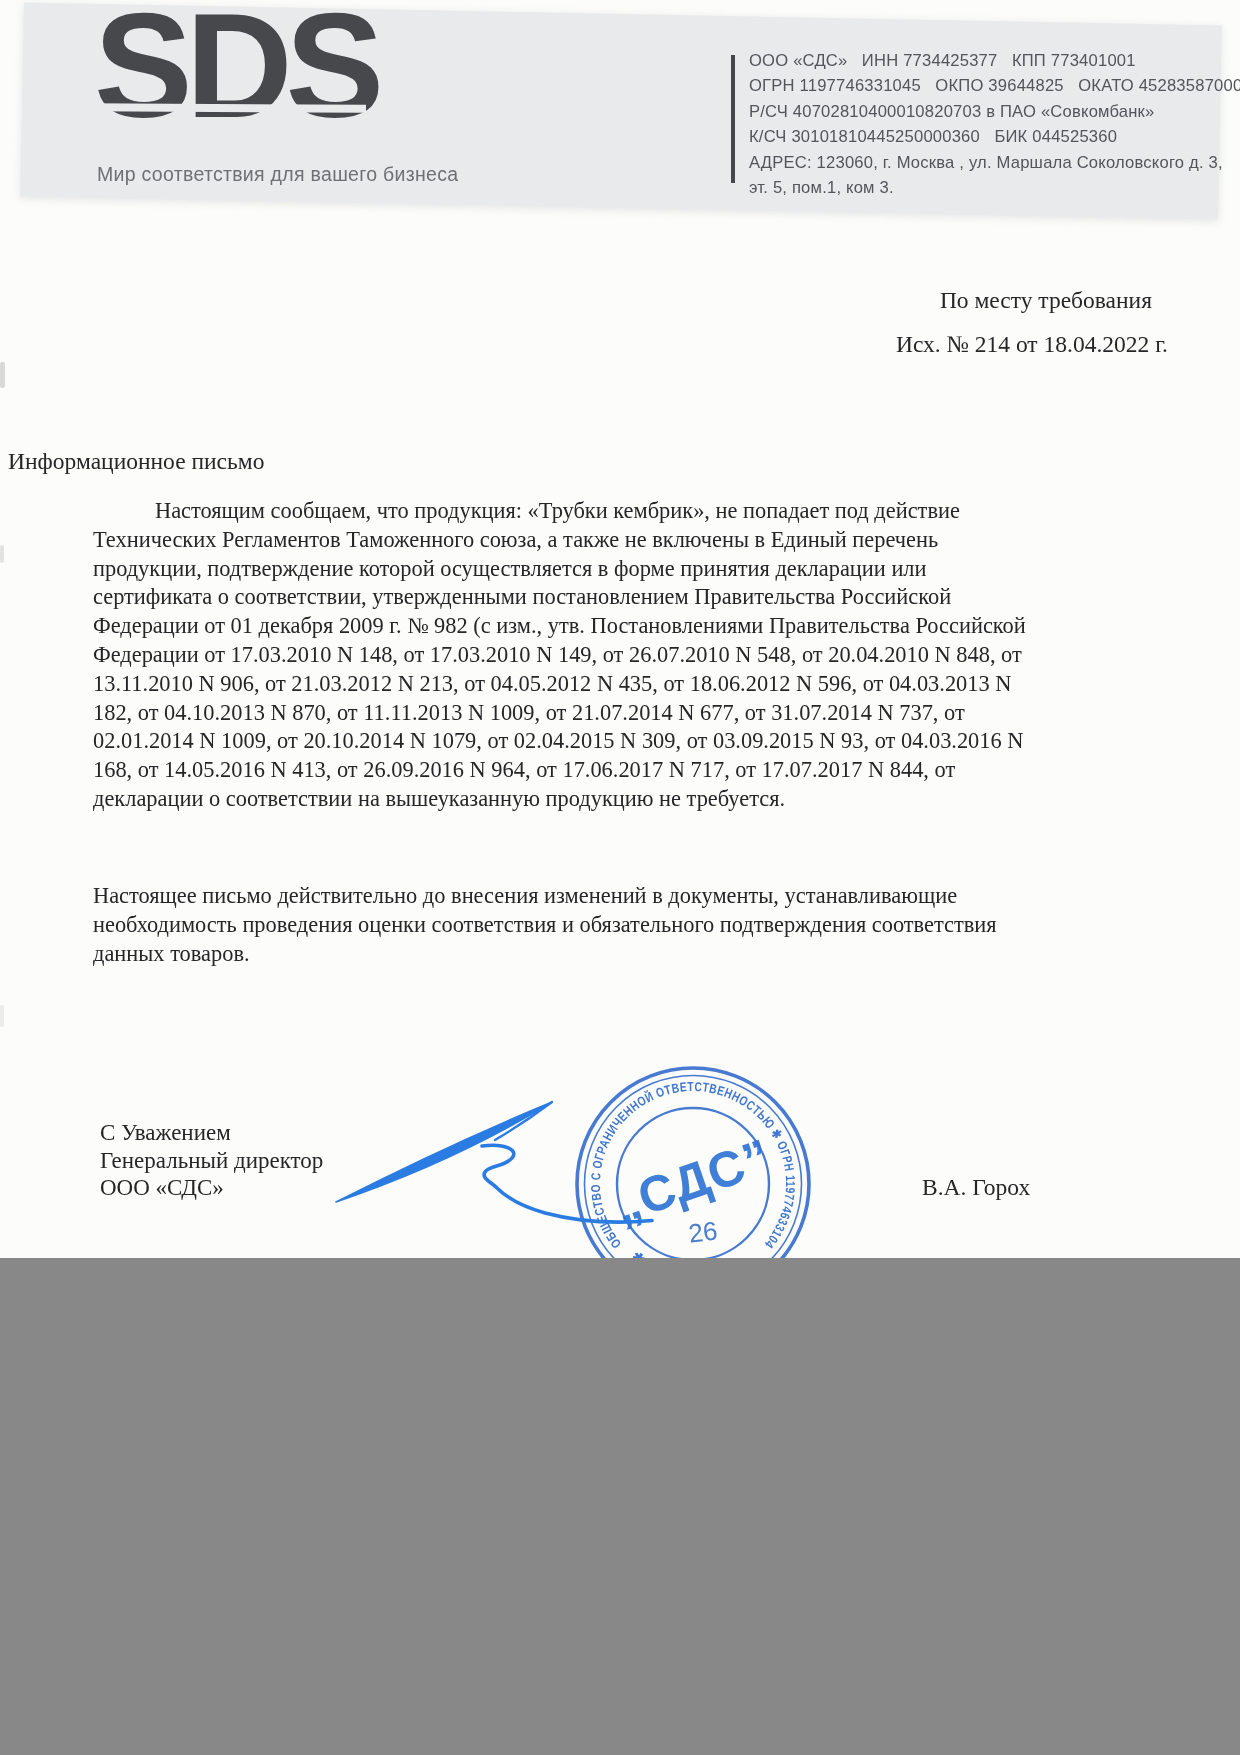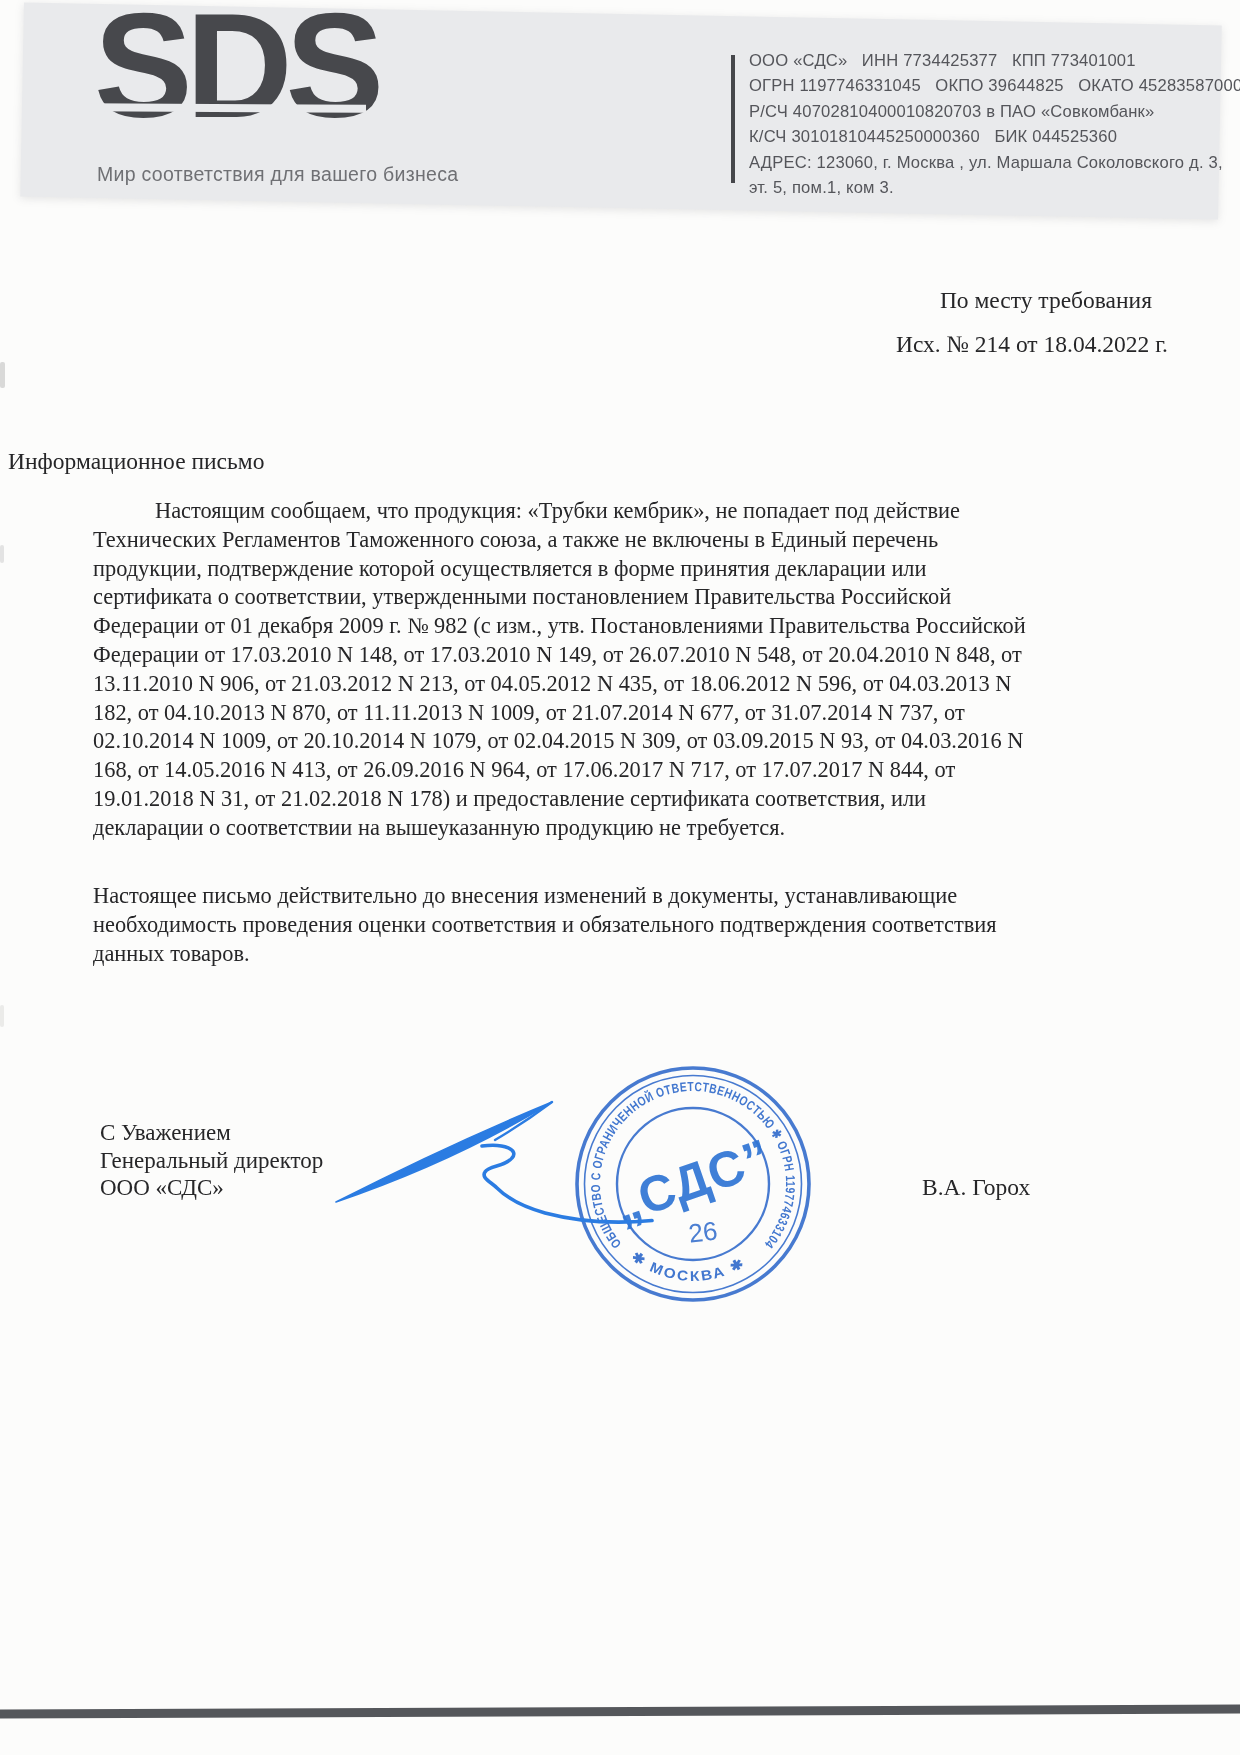--- a/index.html
+++ b/index.html
@@ -1,18 +1,18 @@
 <!DOCTYPE html>
 <html><head>
 <meta charset="utf-8">
 <style>
   html,body{margin:0;padding:0;background:#888;}
   .page{
     position:relative;
-    width:1240px;height:1755px;
+    width:1240px;height:1258px;
     margin:0 auto;
     background:#fcfcfb;
     overflow:hidden;
     font-family:"Liberation Serif", serif;
     color:#262628;
   }
   
   .band{
     position:absolute;left:22px;top:14px;width:1198px;height:194px;
     background:#e9eaec;
@@ -89,23 +89,22 @@
 
   <div class="para p1 indent-first">
       <div class="line">Настоящим сообщаем, что продукция: «Трубки кембрик», не попадает под действие</div>
       <div class="line">Технических Регламентов Таможенного союза, а также не включены в Единый перечень</div>
       <div class="line">продукции, подтверждение которой осуществляется в форме принятия декларации или</div>
       <div class="line">сертификата о соответствии, утвержденными постановлением Правительства Российской</div>
       <div class="line">Федерации от 01 декабря 2009 г. № 982 (с изм., утв. Постановлениями Правительства Российской</div>
       <div class="line">Федерации от 17.03.2010 N 148, от 17.03.2010 N 149, от 26.07.2010 N 548, от 20.04.2010 N 848, от</div>
       <div class="line">13.11.2010 N 906, от 21.03.2012 N 213, от 04.05.2012 N 435, от 18.06.2012 N 596, от 04.03.2013 N</div>
       <div class="line">182, от 04.10.2013 N 870, от 11.11.2013 N 1009, от 21.07.2014 N 677, от 31.07.2014 N 737, от</div>
-      <div class="line">02.10.2014 N 1009, от 20.10.2014 N 1079, от 02.04.2015 N 309, от 03.09.2015 N 93, от 04.03.2016 N</div>
+      <div class="line">02.01.2014 N 1009, от 20.10.2014 N 1079, от 02.04.2015 N 309, от 03.09.2015 N 93, от 04.03.2016 N</div>
       <div class="line">168, от 14.05.2016 N 413, от 26.09.2016 N 964, от 17.06.2017 N 717, от 17.07.2017 N 844, от</div>
-      <div class="line">19.01.2018 N 31, от 21.02.2018 N 178) и предоставление сертификата соответствия, или</div>
       <div class="line">декларации о соответствии на вышеуказанную продукцию не требуется.</div>
     </div>
   <div class="para p2">
       <div class="line">Настоящее письмо действительно до внесения изменений в документы, устанавливающие</div>
       <div class="line">необходимость проведения оценки соответствия и обязательного подтверждения соответствия</div>
       <div class="line">данных товаров.</div>
     </div>
 
   <div class="sigblock">
     <div class="line">С Уважением</div>

